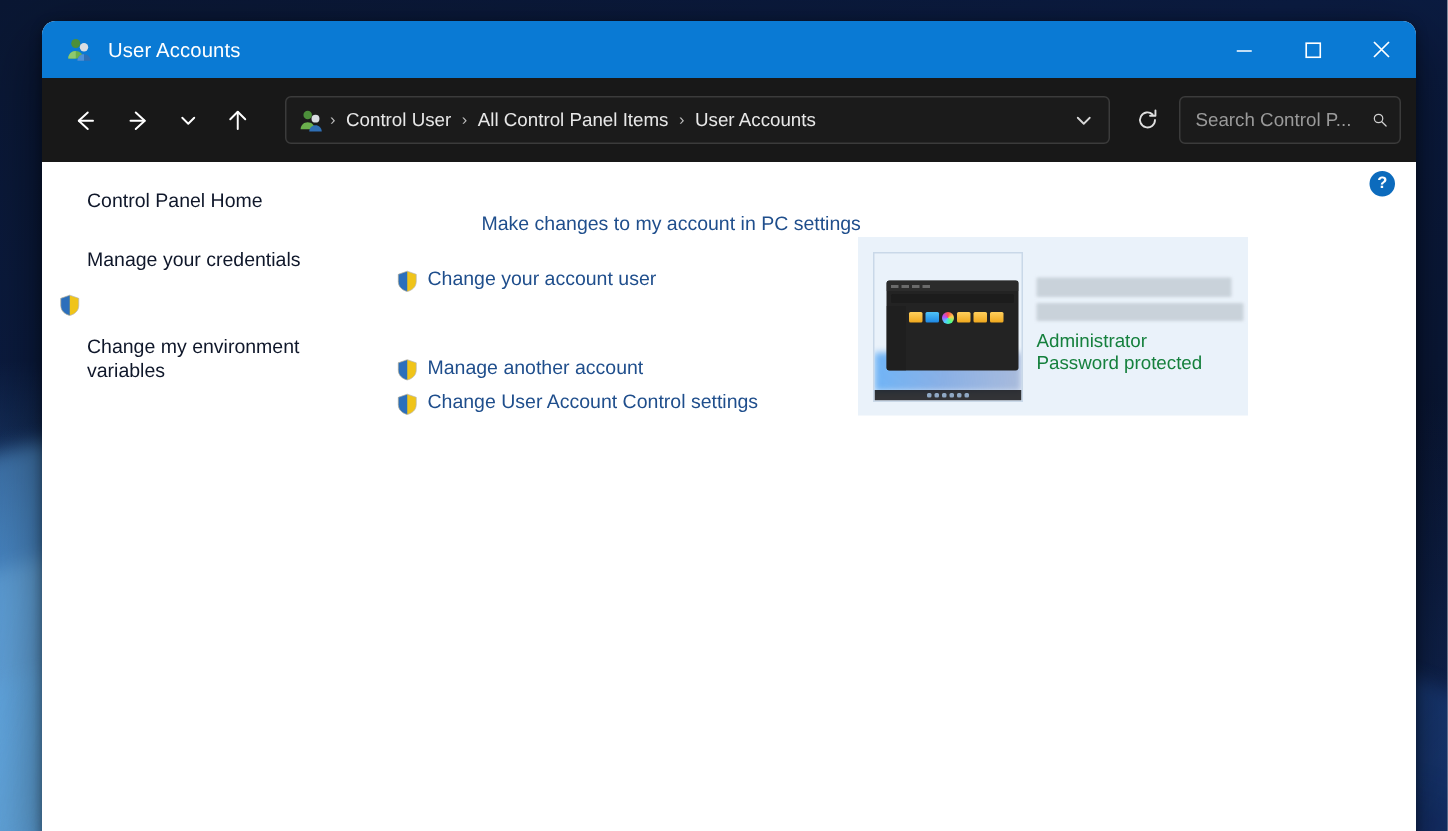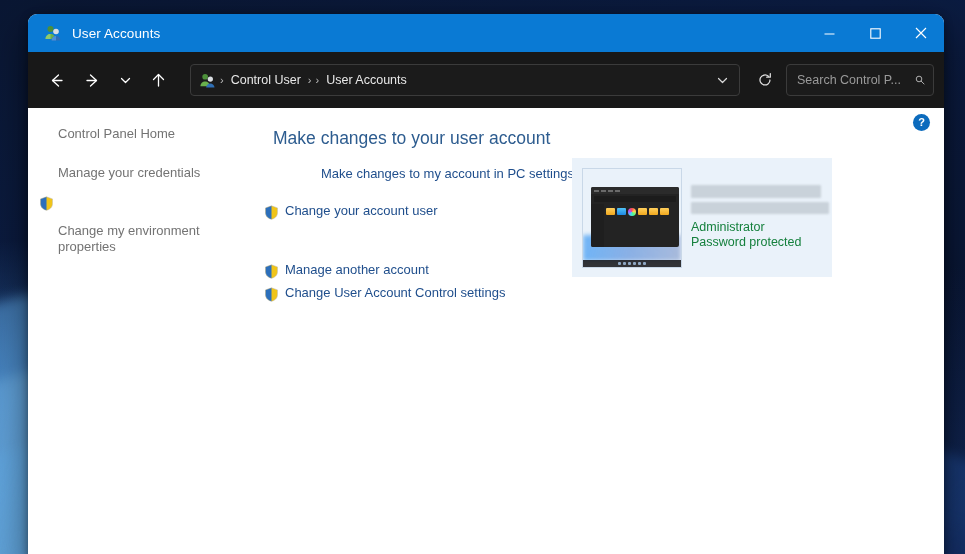--- a/index.html
+++ b/index.html
@@ -244,21 +244,21 @@
     width: 15px;
     height: 15px;
     flex: 0 0 auto;
     margin-right: 3px;
     margin-top: 2px;
     position: relative;
     left: -1px;
   }
   .side-shield.blank { visibility: hidden; }
   .side-link {
-    color: #737373;
+    color: #0f172a;
     font-size: 13px;
     line-height: 15.5px;
     cursor: pointer;
     max-width: 150px;
   }
   .side-gap-lg { height: 18px; }
   .side-gap-sm { height: 8px; }
 
   
   #main {
@@ -466,20 +466,21 @@
         <svg viewBox="0 0 18 18" width="17" height="17">
           <circle cx="6.5" cy="5" r="3" fill="#4c8f3a"></circle>
           <path d="M1.5 15c0-3 2.3-5 5-5s5 2 5 5z" fill="#6ab04c"></path>
           <circle cx="12" cy="7.5" r="2.8" fill="#d9dde2"></circle>
           <path d="M7.6 16.5c0-2.6 2-4.4 4.4-4.4s4.4 1.8 4.4 4.4z" fill="#2f6fb5"></path>
         </svg>
       </div>
       <span class="crumb-sep">›</span>
       <span class="crumb">Control User</span>
       <span class="crumb-sep">›</span>
+      <span class="crumb">All Control Panel Items</span>
       <span class="crumb-sep">›</span>
       <span class="crumb">User Accounts</span>
       <span class="addr-spacer"></span>
       <div class="addr-btn">
         <svg width="13" height="13" viewBox="0 0 13 13">
           <path d="M2.5 4.5 L6.5 8.5 L10.5 4.5" stroke="#d8d8d8" stroke-width="1.2" fill="none" stroke-linecap="round" stroke-linejoin="round"></path>
         </svg>
       </div>
     </div>
 
@@ -528,27 +529,26 @@
             <path d="M8 0.8 L1.6 3.1 V8 c0 4.2 3 6.4 6.4 7.3 Z" fill="#2c6fbb"></path>
             <path d="M8 0.8 L14.4 3.1 V8 c0 4.2-3 6.4-6.4 7.3 C4.6 14.4 1.6 12.2 1.6 8 V3.1 Z" fill="none" stroke="#b8b8b8" stroke-width="0.5"></path>
           </svg>
         </div>
       </div>
 
       <div class="side-gap-sm"></div>
 
       <div class="side-item">
         <div class="side-shield blank"></div>
-        <span class="side-link">Change my environment properties</span>
+        <span class="side-link">Change my environment variables</span>
       </div>
     </div>
 
     <div id="main">
 
-      <div id="page-heading">Make changes to your user account</div>
 
       <div style="height:14px"></div>
 
       <div class="main-link-row">
         <div class="shield blank"></div>
         <span class="main-link indent">Make changes to my account in PC settings</span>
       </div>
 
       <div style="height:14px"></div>
 

